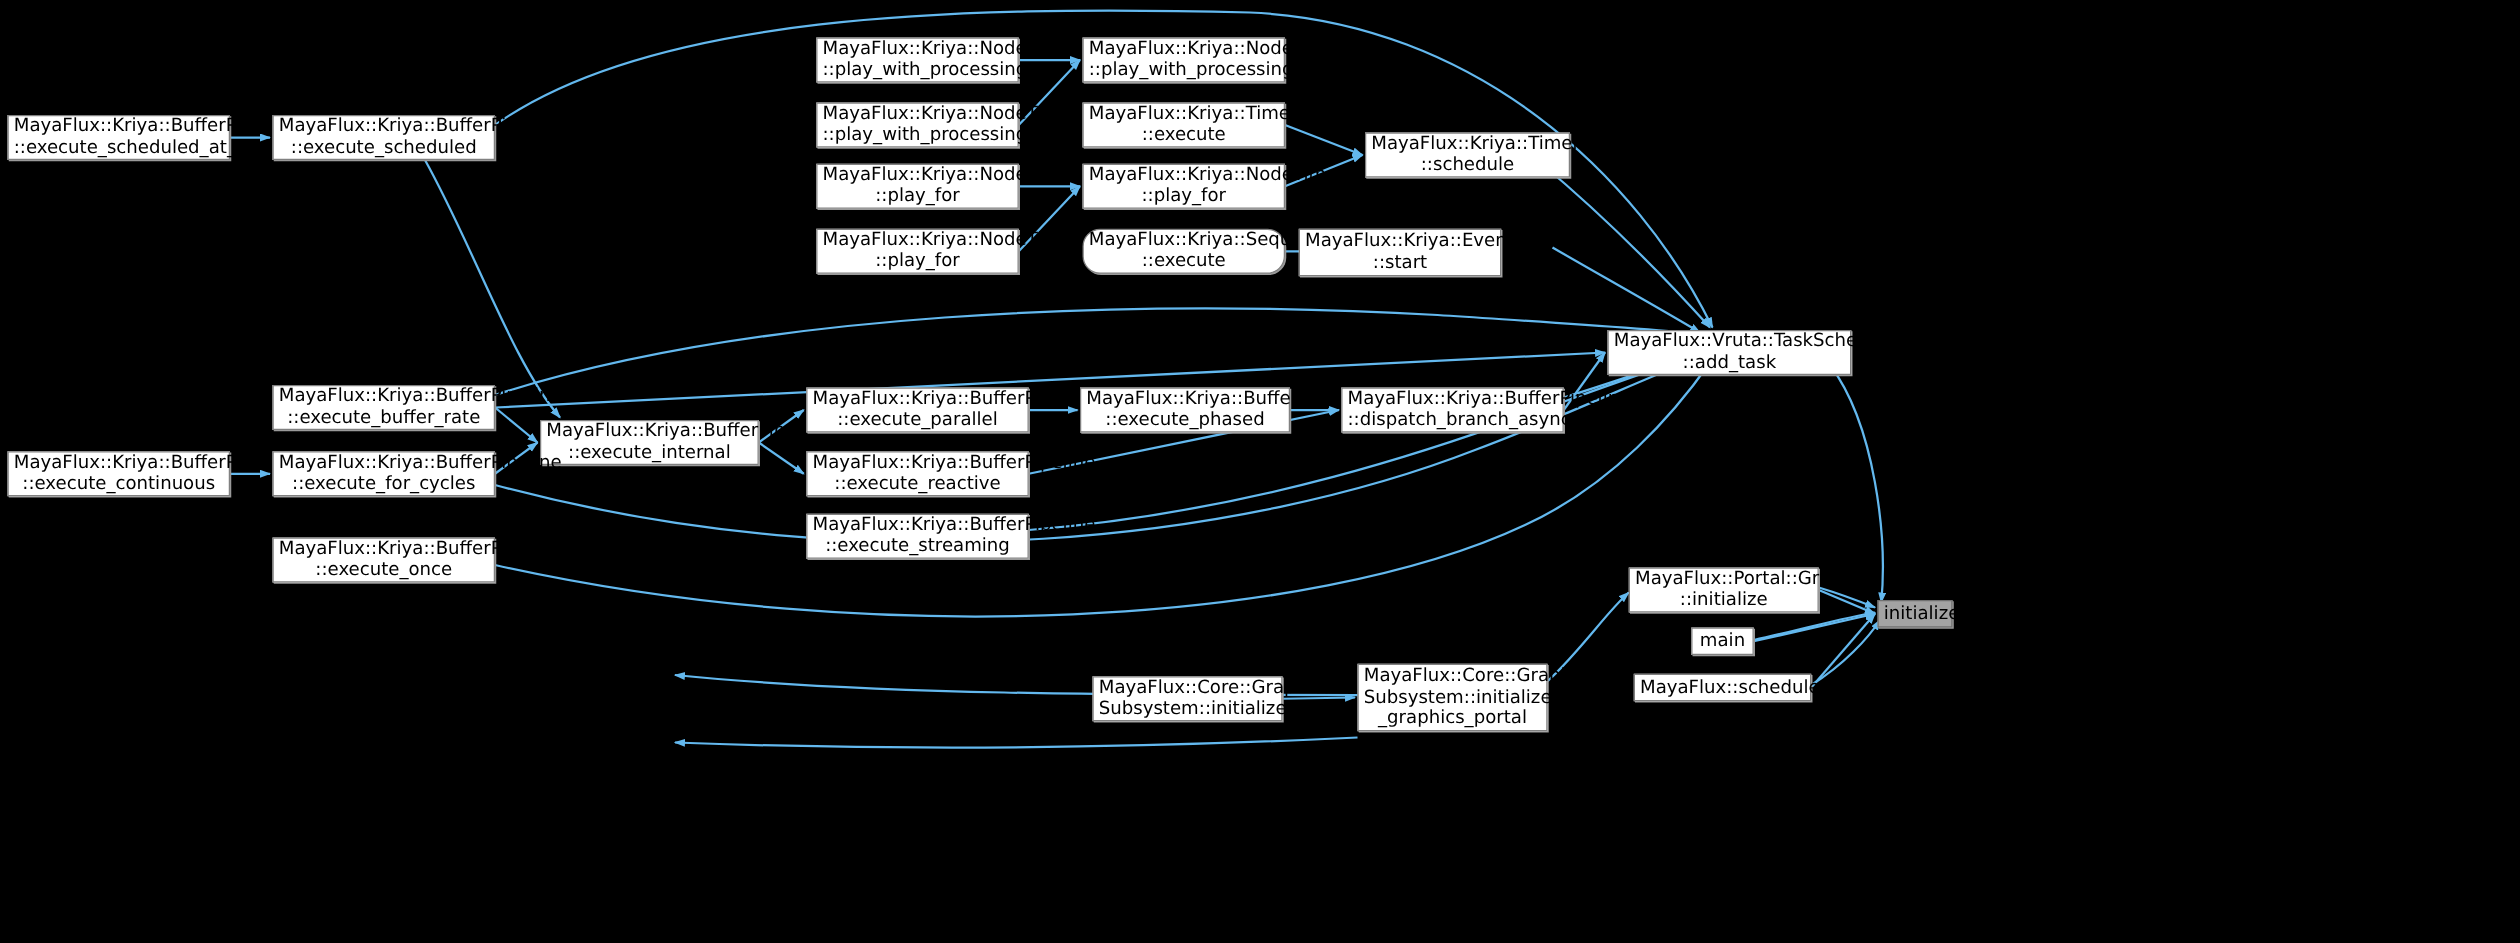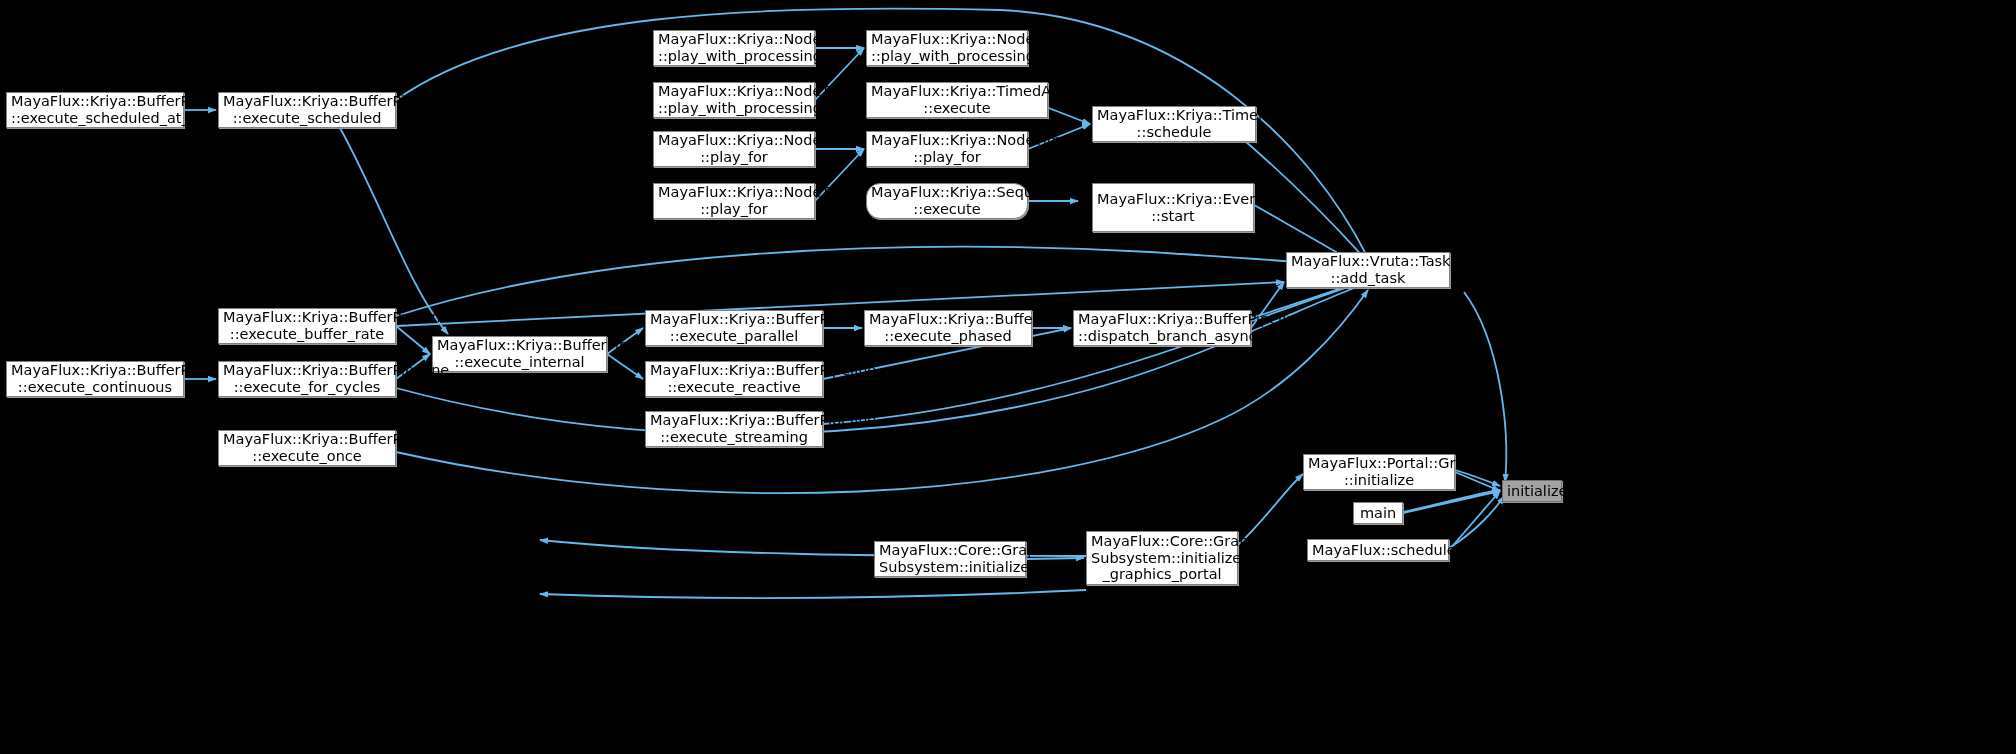--- a/index.html
+++ b/index.html
@@ -68,35 +68,35 @@
       <div class="node" style="left: 6px; top: 92px; width: 178px; height: 36px;"><span>MayaFlux::Kriya::BufferPipeline
 ::execute_scheduled_at_rate</span></div>
       <div class="node" style="left: 218px; top: 92px; width: 178px; height: 36px;"><span>MayaFlux::Kriya::BufferPipeline
 ::execute_scheduled</span></div>
       <div class="node" style="left: 653px; top: 30px; width: 162px; height: 36px;"><span>MayaFlux::Kriya::NodeTimer
 ::play_with_processing</span></div>
       <div class="node" style="left: 866px; top: 30px; width: 162px; height: 36px;"><span>MayaFlux::Kriya::NodeTimer
 ::play_with_processing</span></div>
       <div class="node" style="left: 653px; top: 82px; width: 162px; height: 36px;"><span>MayaFlux::Kriya::NodeTimer
 ::play_with_processing</span></div>
-      <div class="node" style="left: 866px; top: 82px; width: 182px; height: 36px;"><span>MayaFlux::Kriya::TimedAction
+      <div class="node" style="left: 866px; top: 82px; width: 162px; height: 36px;"><span>MayaFlux::Kriya::TimedAction
 ::execute</span></div>
       <div class="node" style="left: 1092px; top: 106px; width: 164px; height: 36px;"><span>MayaFlux::Kriya::Timer
 ::schedule</span></div>
       <div class="node" style="left: 653px; top: 131px; width: 162px; height: 36px;"><span>MayaFlux::Kriya::NodeTimer
 ::play_for</span></div>
       <div class="node" style="left: 866px; top: 131px; width: 162px; height: 36px;"><span>MayaFlux::Kriya::NodeTimer
 ::play_for</span></div>
       <div class="node" style="left: 653px; top: 183px; width: 162px; height: 36px;"><span>MayaFlux::Kriya::NodeTimer
 ::play_for</span></div>
       <div class="node" style="left: 866px; top: 183px; width: 162px; height: 36px; border-radius: 14px;"><span>MayaFlux::Kriya::Sequence
 ::execute</span></div>
-      <div class="node" style="left: 1092px; top: 183px; width: 162px; height: 49px; align-items: center;"><span>MayaFlux::Kriya::EventChain
+      <div class="node" style="left: 1039px; top: 183px; width: 162px; height: 38px; align-items: center;"><span>MayaFlux::Kriya::EventChain
 ::start</span></div>
-      <div class="node" style="left: 1286px; top: 252px; width: 164px; height: 36px;"><span>MayaFlux::Vruta::TaskScheduler
+      <div class="node" style="left: 1286px; top: 264px; width: 195px; height: 36px;"><span>MayaFlux::Vruta::TaskScheduler
 ::add_task</span></div>
       <div class="node" style="left: 218px; top: 308px; width: 178px; height: 36px;"><span>MayaFlux::Kriya::BufferPipeline
 ::execute_buffer_rate</span></div>
       <div class="node" style="left: 432px; top: 336px; width: 175px; height: 36px;"><span>MayaFlux::Kriya::BufferPipeline
 ::execute_internal</span></div>
       <div class="node" style="left: 645px; top: 310px; width: 178px; height: 36px;"><span>MayaFlux::Kriya::BufferPipeline
 ::execute_parallel</span></div>
       <div class="node" style="left: 864px; top: 310px; width: 168px; height: 36px;"><span>MayaFlux::Kriya::BufferPipeline
 ::execute_phased</span></div>
       <div class="node" style="left: 1073px; top: 310px; width: 178px; height: 36px;"><span>MayaFlux::Kriya::BufferPipeline

